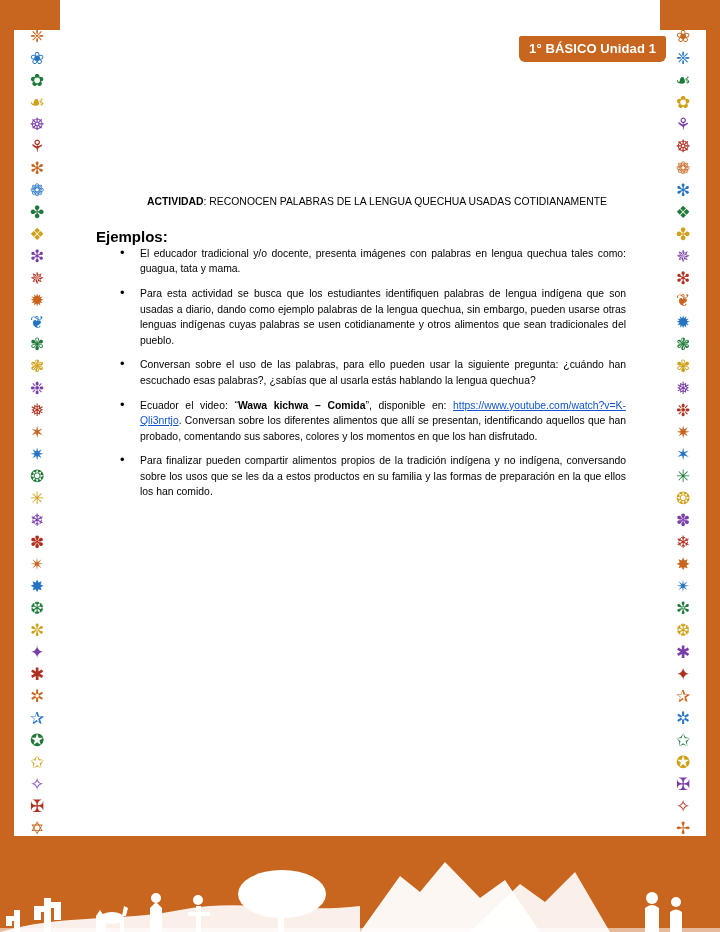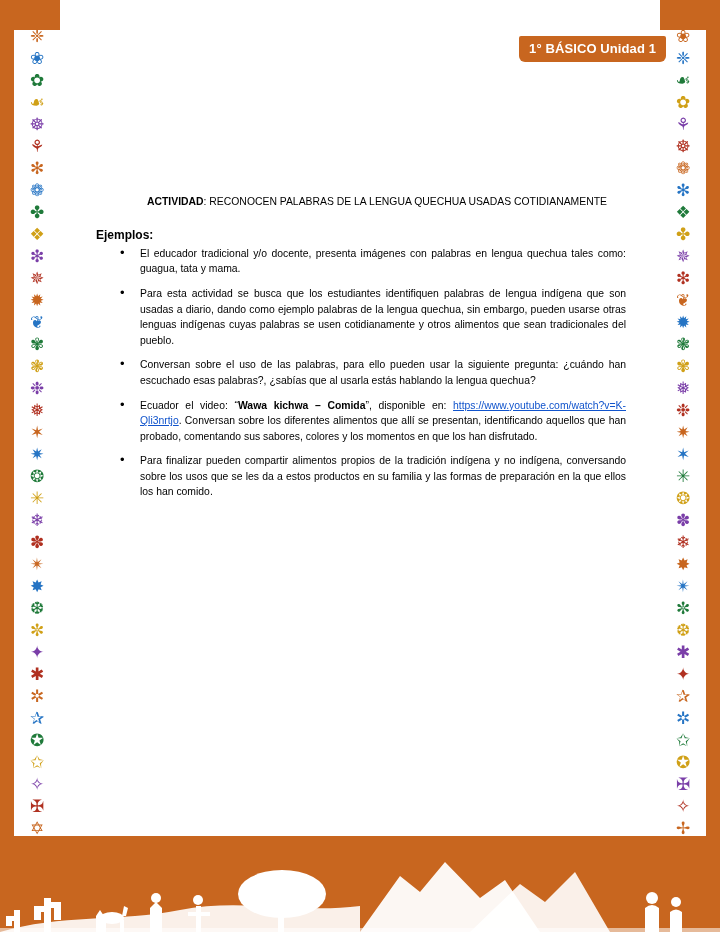--- a/index.html
+++ b/index.html
@@ -135,21 +135,21 @@
     color: #000000;
     line-height: 15px;
     margin-left: 37px;
   }
   .activity-line b { font-weight: bold; }
 
   .ejemplos-label {
     position: absolute;
     top: 228px;
     left: 96px;
-    font-size: 12px;
+    font-size: 15px;
     font-weight: bold;
     color: #000000;
   }
 
   .bullets {
     position: absolute;
     top: 246px;
     left: 96px;
     width: 530px;
     margin: 0;

